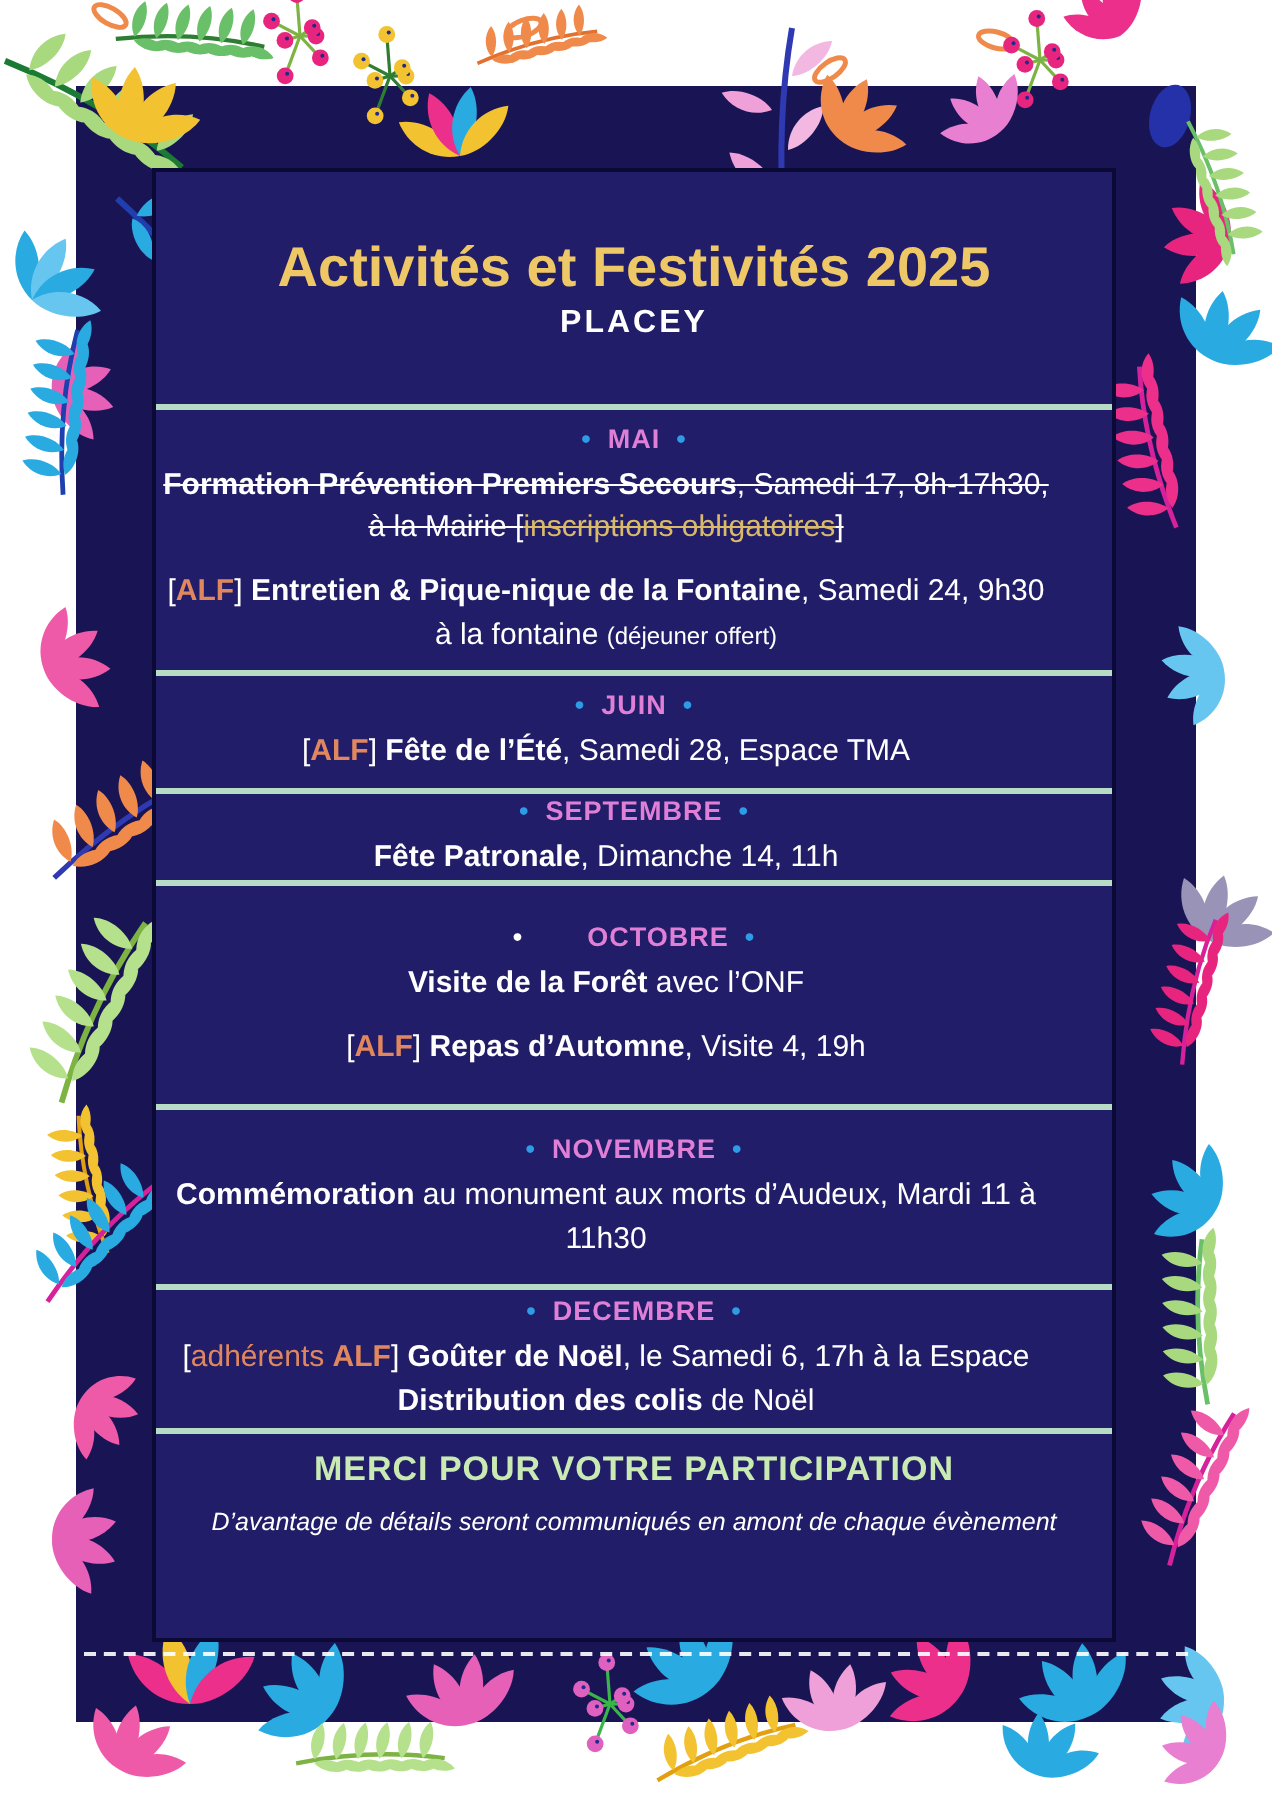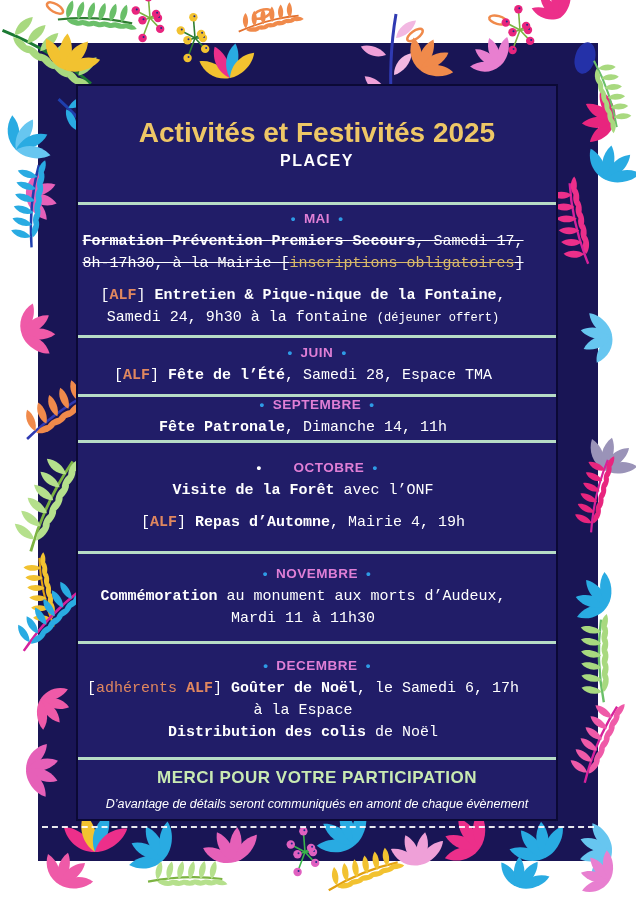--- a/index.html
+++ b/index.html
@@ -13,28 +13,28 @@
     position:absolute;left:76px;top:84px;width:482px;height:737px;
     background:#211d68;border:2px solid #0b0935;box-sizing:border-box;
     display:flex;flex-direction:column;
   }
   section{
     box-sizing:border-box;display:flex;flex-direction:column;
     justify-content:center;text-align:center;color:#ffffff;
   }
   .sec-b{border-top:3px solid #b7dcc6;}
   .h116{height:116px}.h133{height:133px}.h59{height:59px}.h58{height:46px}
-  .h112{height:112px}.h90{height:90px}.h96{height:116px}.h73{height:62px}
+  .h112{height:112px}.h90{height:90px}.h96{height:72px}.h73{height:62px}
   .title{font-size:28px;font-weight:bold;color:#eec766;}
   .subtitle{font-size:16px;font-weight:bold;letter-spacing:1.5px;color:#ffffff;margin-top:3px;}
   .mh{font-size:13.5px;font-weight:bold;letter-spacing:0.5px;margin-bottom:5px;}
   .mh .ml{color:#e07fd6;margin:0 8px;}
   .mh .dot{color:#2e9be6;}
   .mh .dot.w{color:#ffffff;margin-right:24px;}
-  .event{margin:0;font-size:15px;line-height:1.45;max-width:450px;font-family:Liberation Mono, monospace;}
+  .event{margin:0;font-size:15px;line-height:1.45;max-width:450px;}
   .event + .event{margin-top:10px;}
   .event + .event.tight{margin-top:0;}
   .b{font-weight:bold;}
   .alf{color:#e0875f;font-weight:bold;}
   .adh{color:#e0875f;}
   .gold{color:#d9b96a;}
   .small{font-size:12px;}
   .strike span{text-decoration:line-through;}
   .merci{font-size:17px;font-weight:bold;color:#c9eab2;letter-spacing:0.5px;}
   .note{font-size:12.5px;font-style:italic;margin-top:9px;color:#ffffff;}
@@ -565,21 +565,21 @@
   </section>
 
   <section class="h58 sec-b">
     <div class="mh"><span class="dot">•</span><span class="ml">SEPTEMBRE</span><span class="dot">•</span></div>
     <p class="event"><span class="b">Fête Patronale</span><span>, Dimanche 14, 11h</span></p>
   </section>
 
   <section class="h112 sec-b">
     <div class="mh"><span class="dot w">•</span><span class="ml">OCTOBRE</span><span class="dot">•</span></div>
     <p class="event"><span class="b">Visite de la Forêt</span><span> avec l’ONF</span></p>
-    <p class="event"><span>[</span><span class="alf">ALF</span><span>] </span><span class="b">Repas d’Automne</span><span>, Mairie 4, 19h</span></p>
+    <p class="event"><span>[</span><span class="alf">ALF</span><span>] </span><span class="b">Repas d’Automne</span><span>, Visite 4, 19h</span></p>
   </section>
 
   <section class="h90 sec-b">
     <div class="mh"><span class="dot">•</span><span class="ml">NOVEMBRE</span><span class="dot">•</span></div>
     <p class="event"><span class="b">Commémoration</span><span> au monument aux morts d’Audeux, Mardi 11 à 11h30</span></p>
   </section>
 
   <section class="h96 sec-b">
     <div class="mh"><span class="dot">•</span><span class="ml">DECEMBRE</span><span class="dot">•</span></div>
     <p class="event"><span>[</span><span class="adh">adhérents </span><span class="alf">ALF</span><span>] </span><span class="b">Goûter de Noël</span><span>, le Samedi 6, 17h à la Espace</span></p>

